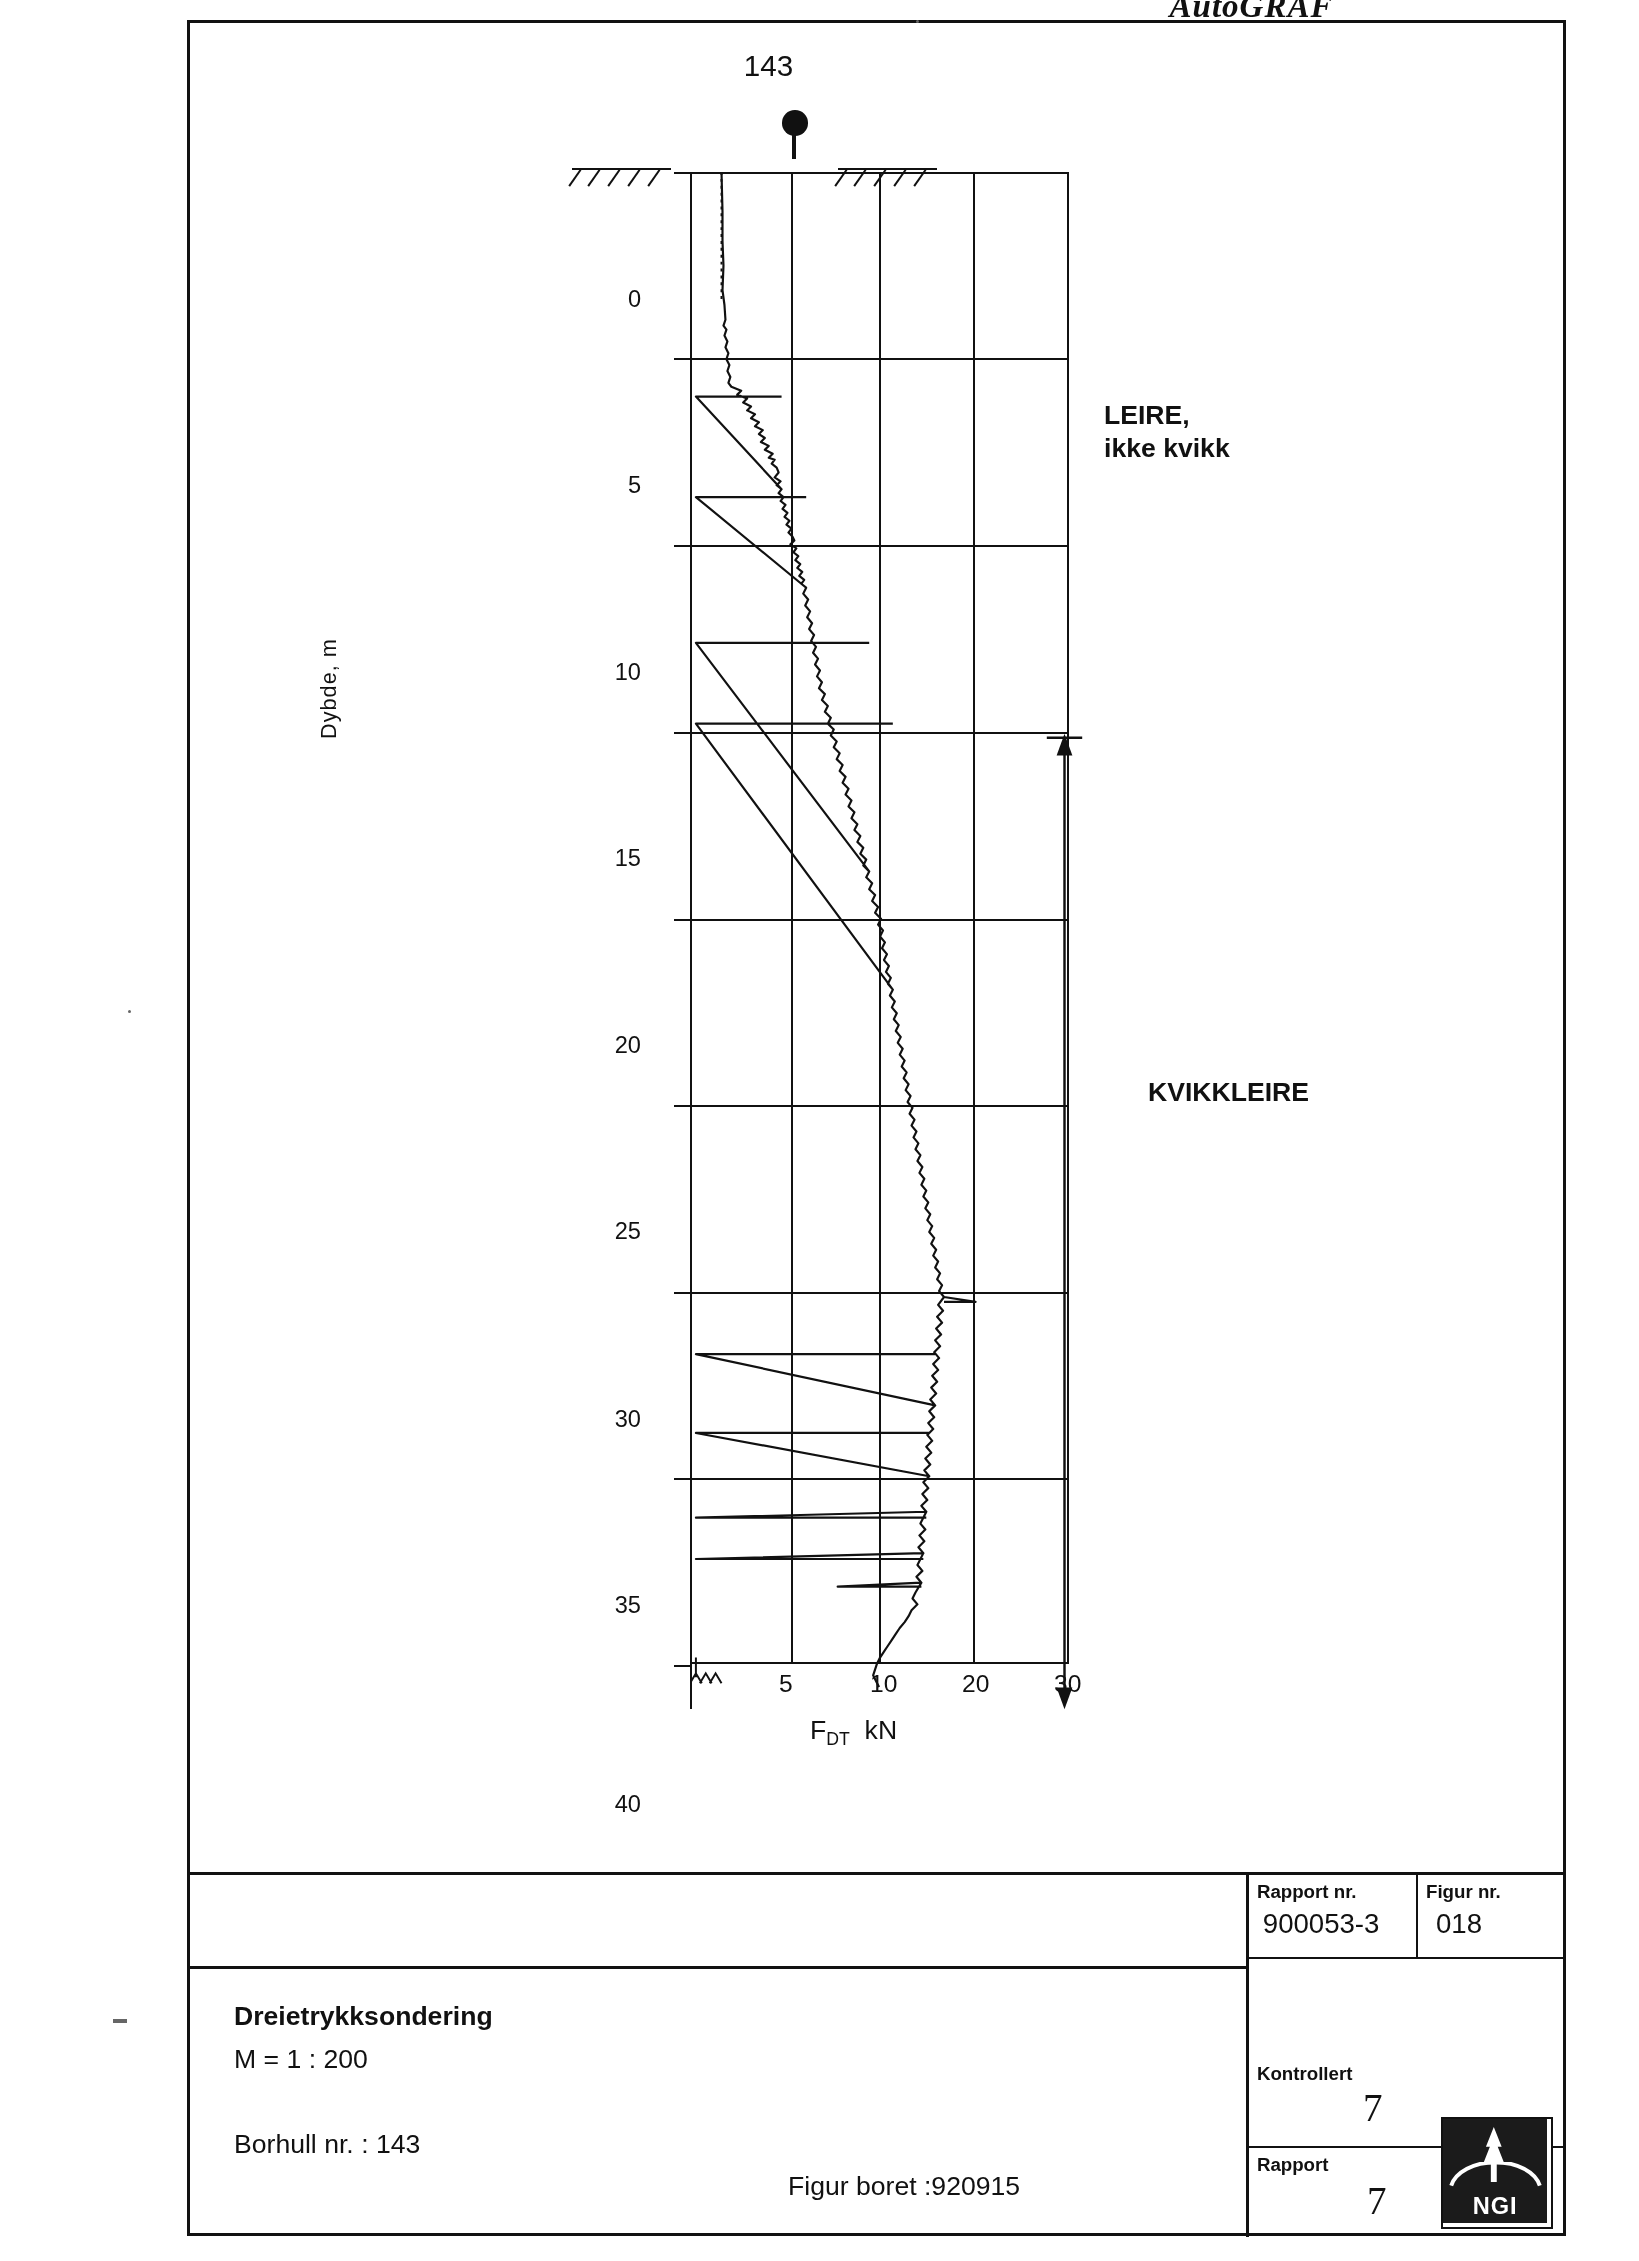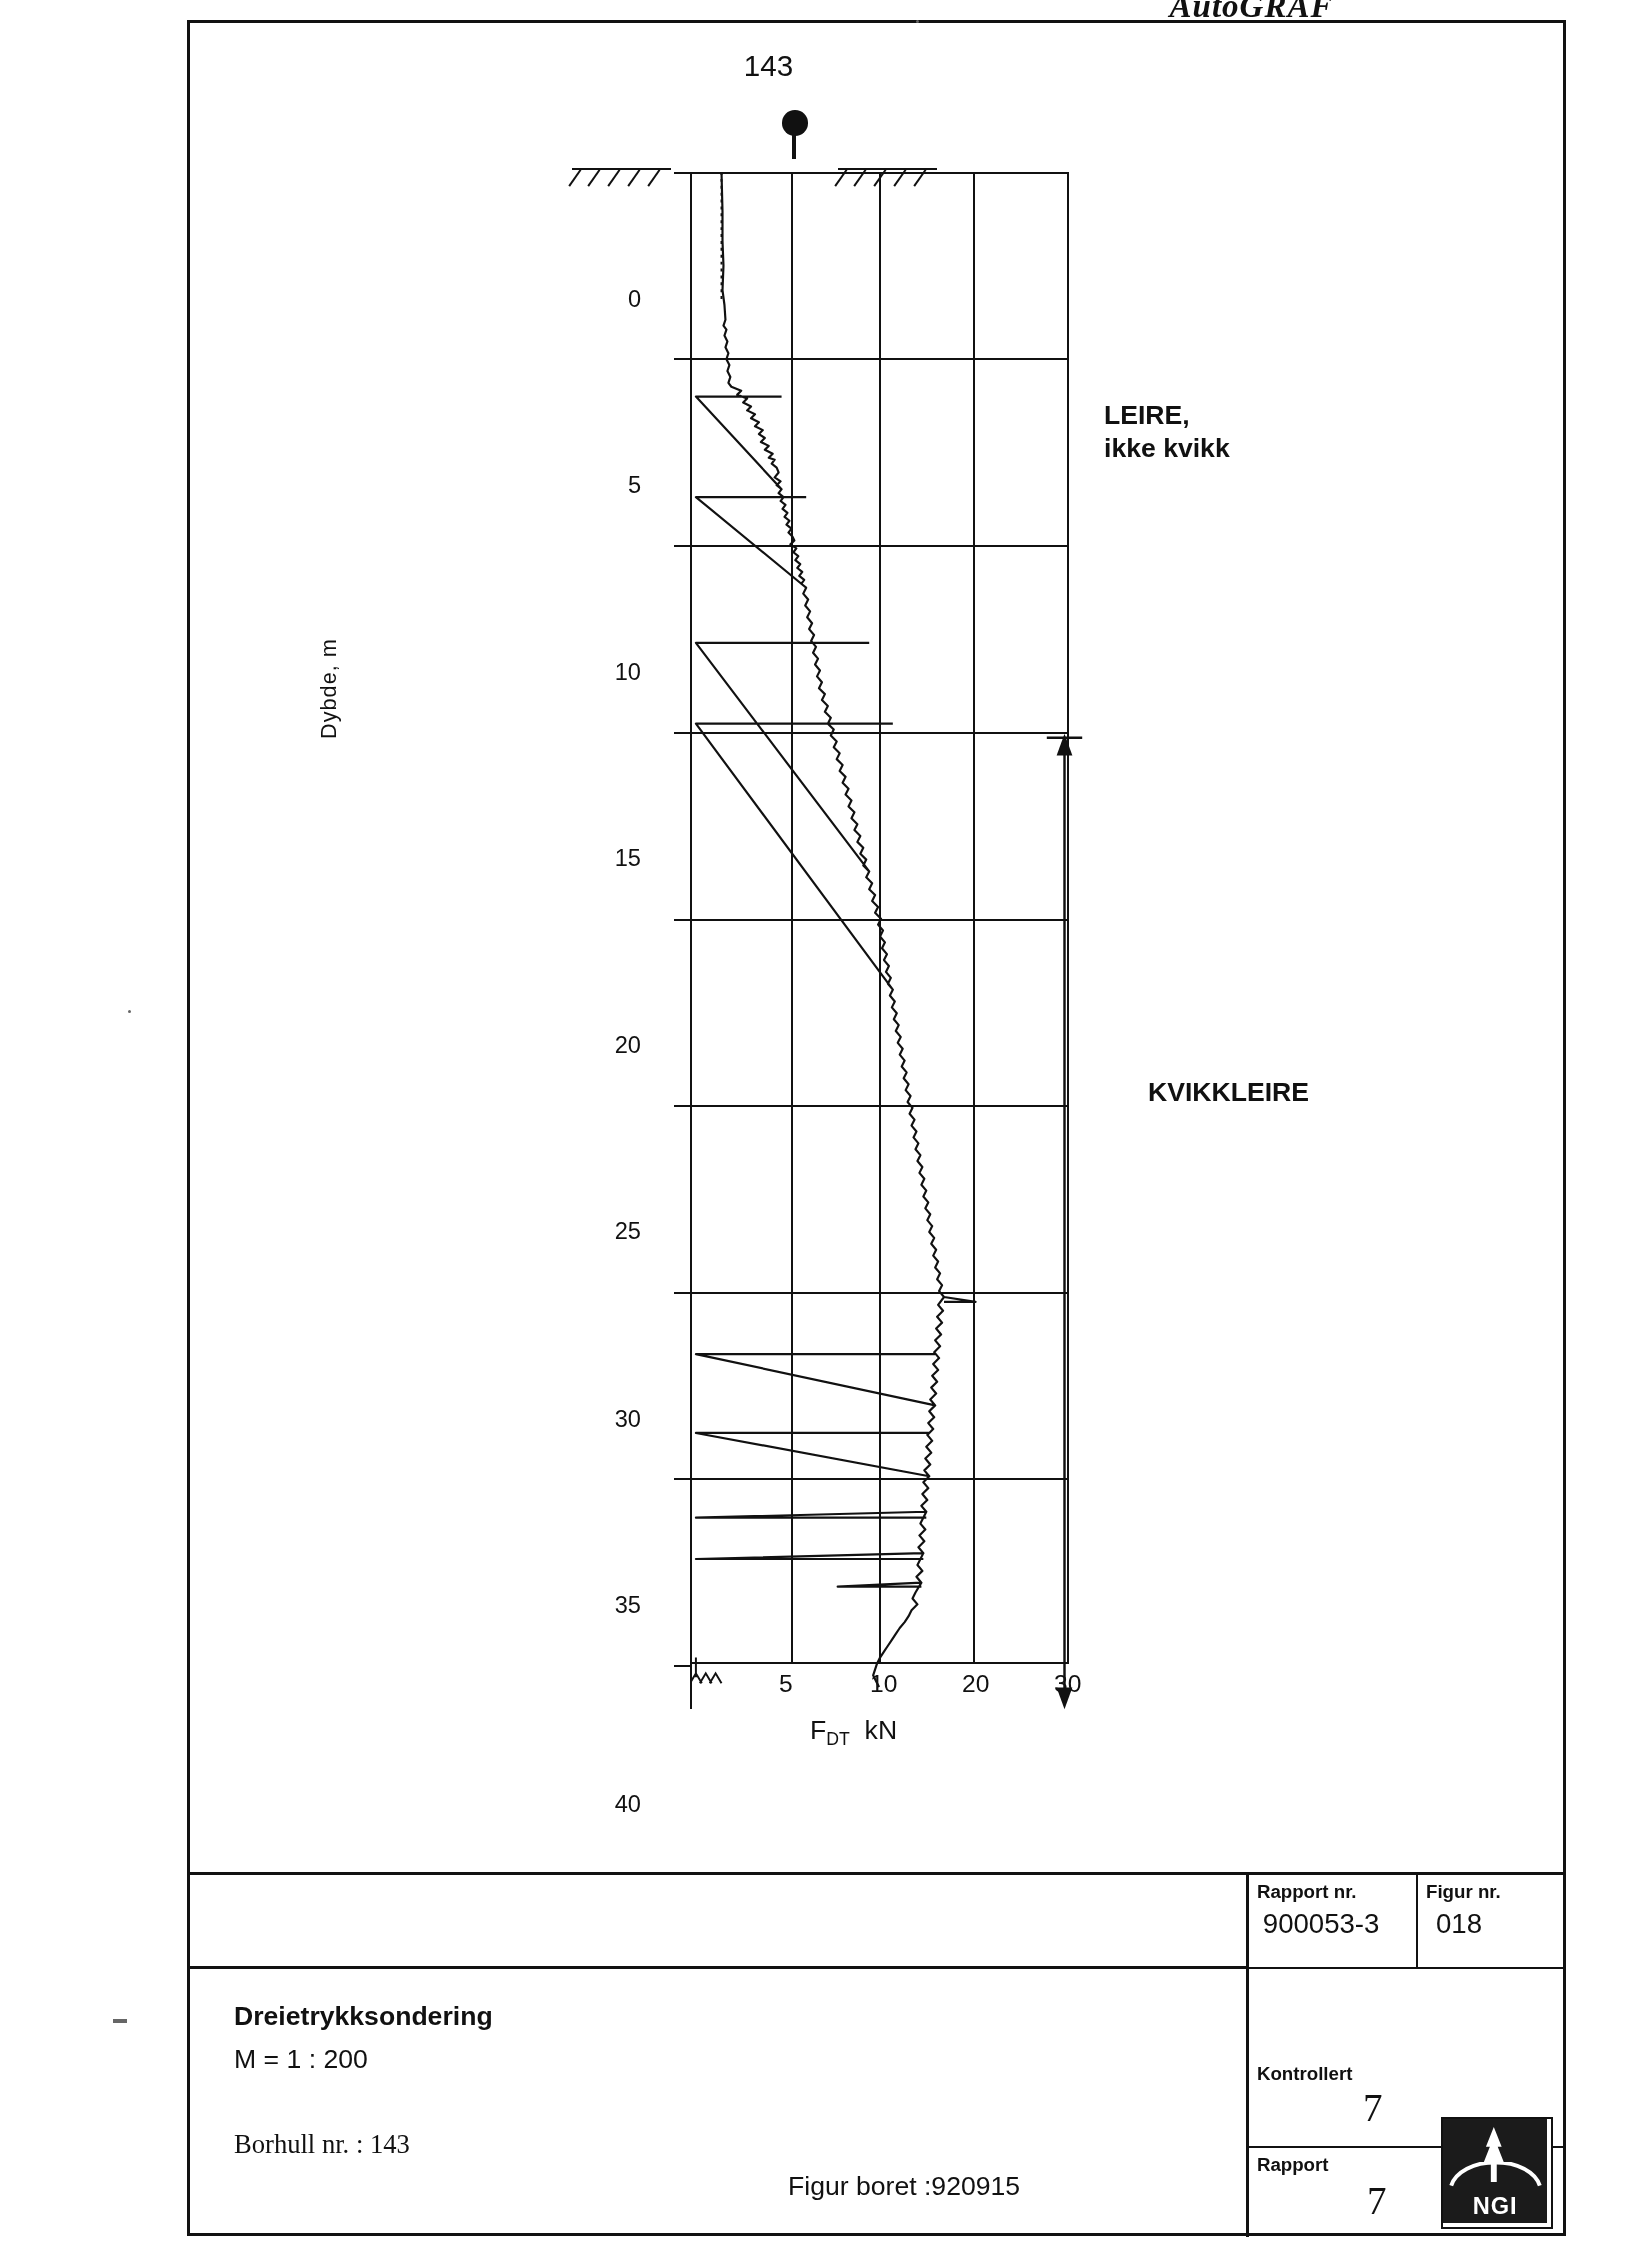--- a/index.html
+++ b/index.html
@@ -47,21 +47,21 @@
   
   .anno{position:absolute;font-size:26.6px;font-weight:bold;line-height:1.25;}
 
   
   .titleblock{position:absolute;left:187px;top:1872px;width:1379px;height:364px;border-top:3px solid #111;box-sizing:border-box;}
   .tb-left{position:absolute;left:0;top:0;width:1059px;height:362px;}
   .tb-row1{position:absolute;left:0;top:0;width:1059px;height:94px;border-bottom:3px solid #111;box-sizing:border-box;}
   .tb-proj{position:absolute;left:47px;top:25.6px;font-size:32.5px;letter-spacing:1px;}
   .tb-method{position:absolute;left:47px;top:126px;font-size:26.6px;font-weight:bold;}
   .tb-scale{position:absolute;left:47px;top:169px;font-size:26.6px;}
-  .tb-borehole{position:absolute;left:47px;top:254px;font-size:26.6px;font-family:Liberation Serif, serif;}
+  .tb-borehole{position:absolute;left:47px;top:254px;font-size:26.6px;}
   .tb-date{position:absolute;left:601px;top:296px;font-size:26.6px;}
 
   .tb-right{position:absolute;left:1059px;top:0;width:317px;height:362px;border-left:3px solid #111;box-sizing:border-box;}
   .cellrow{position:absolute;left:0;width:317px;border-bottom:2px solid #111;box-sizing:border-box;}
   .cellsplit{position:absolute;top:0;bottom:0;width:2px;background:#111;}
   .clabel{position:absolute;font-size:18.7px;font-weight:bold;}
   .cval{position:absolute;font-size:27.6px;}
 
   .ngi{position:absolute;right:9.9px;bottom:7.9px;width:108px;height:108px;border:2px solid #111;background:#fff;}
   .ngi-top{position:absolute;left:0;top:0;width:104px;height:71px;background:#1b1b1b;}
@@ -232,21 +232,21 @@
     <div class="tb-left">
       <div class="tb-row1"></div>
       <div class="tb-method">Dreietrykksondering</div>
       <div class="tb-scale">M = 1 : 200</div>
       <div class="tb-borehole">Borhull nr. : 143</div>
       <div class="tb-date">Figur boret :920915</div>
     </div>
 
     <div class="tb-right">
 
-      <div class="cellrow" style="top:0;height:94px;">
+      <div class="cellrow" style="top:0;height:84px;">
         <div class="cellsplit" style="left:167px;"></div>
         <div class="clabel" style="left:7.9px;top:5.9px;">Rapport nr.</div>
         <div class="cval" style="left:13.8px;top:33px;">900053-3</div>
         <div class="clabel" style="left:177px;top:5.9px;">Figur nr.</div>
         <div class="cval" style="left:187px;top:33px;">018</div>
       </div>
 
 
       <div class="cellrow" style="top:182px;height:91px;">
         <div class="clabel" style="left:7.9px;top:5.9px;">Kontrollert</div>

